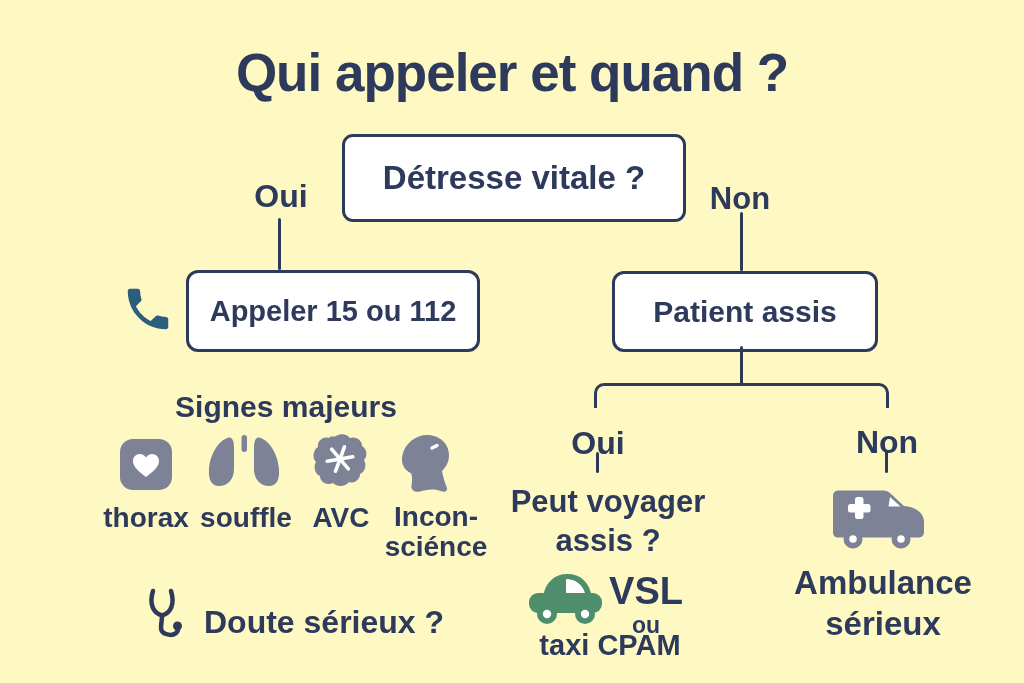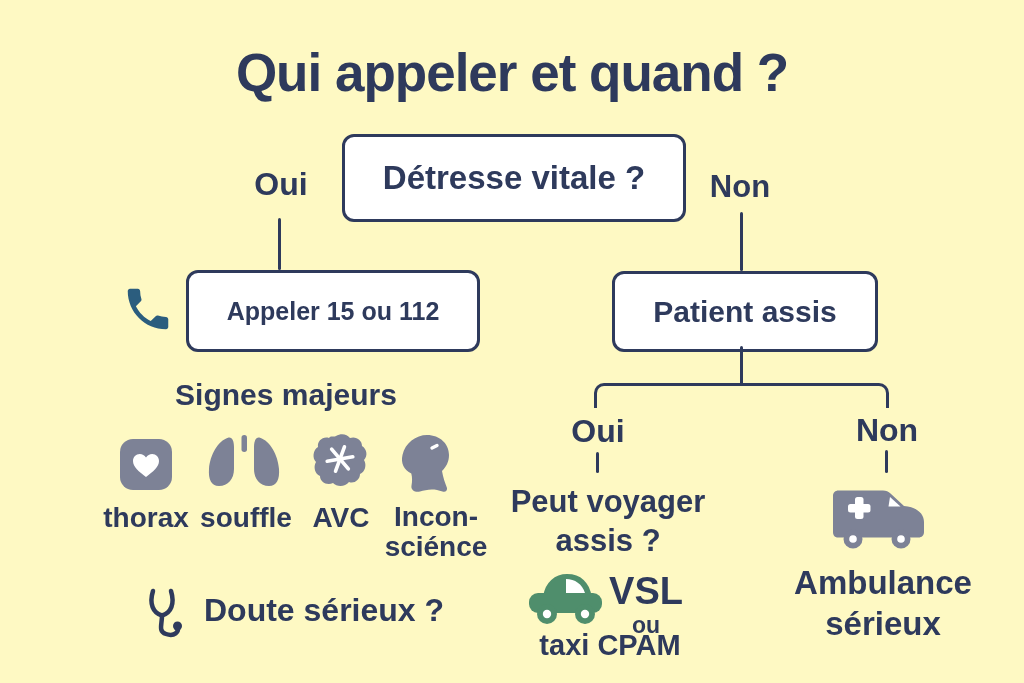--- a/index.html
+++ b/index.html
@@ -11,47 +11,47 @@
   .center{text-align:center;}
   .box{
     position:absolute;border:3.5px solid #2e3a5c;border-radius:12px;background:#ffffff;
     display:flex;align-items:center;justify-content:center;font-weight:700;
   }
   .vline{position:absolute;width:3px;background:#2e3a5c;border-radius:2px;}
   .bracket{
     position:absolute;border:3px solid #2e3a5c;border-bottom:none;
     border-radius:10px 10px 0 0;background:transparent;
   }
-  .lbl{position:absolute;font-weight:700;}
+  .lbl{position:absolute;font-weight:700;margin-top:12px;}
   .two-line span{display:block;}
 </style>
 </head>
 <body>
 
 <div id="canvas">
 
   <div class="abs center" style="left:197px;top:42px;width:630px;font-size:53px;font-weight:700;letter-spacing:-1px;">Qui appeler et quand ?</div>
 
-  <div class="box" style="left:342px;top:134px;width:338px;height:82px;font-size:33px;">
+  <div class="box" style="left:342px;top:134px;width:338px;height:82px;font-size:33px;border-radius:11px;">
     <span>Détresse vitale ?</span>
   </div>
 
   <div class="lbl center" style="left:248px;top:166px;width:66px;font-size:32px;">Oui</div>
   <div class="lbl center" style="left:704px;top:169px;width:72px;font-size:31px;">Non</div>
 
   <div class="vline" style="left:278px;top:218px;height:52px;"></div>
   <div class="vline" style="left:740px;top:212px;height:59px;"></div>
 
   <span class="abs" style="left:121px;top:282px;width:54px;height:54px;">
     <svg width="54" height="54" viewBox="0 0 24 24">
       <path fill="#2b5d7e" d="M6.62 10.79c1.44 2.83 3.76 5.14 6.59 6.59l2.2-2.2c.27-.27.67-.36 1.02-.24 1.12.37 2.33.57 3.57.57.55 0 1 .45 1 1V20c0 .55-.45 1-1 1-9.39 0-17-7.61-17-17 0-.55.45-1 1-1h3.5c.55 0 1 .45 1 1 0 1.25.2 2.45.57 3.57.11.35.03.74-.25 1.02l-2.2 2.2z"></path>
     </svg>
   </span>
 
-  <div class="box" style="left:186px;top:270px;width:288px;height:76px;font-size:25px;">
+  <div class="box" style="left:186px;top:270px;width:288px;height:76px;font-size:29px;">
     <span>Appeler 15 ou 112</span>
   </div>
 
   <div class="lbl center" style="left:168px;top:378px;width:236px;font-size:30px;">Signes majeurs</div>
 
   <span class="abs" style="left:119px;top:437px;">
     <svg width="54" height="54" viewBox="0 0 54 54">
       <rect x="1" y="2" width="52" height="51" rx="13" fill="#7d8296"></rect>
       <path d="M27 40c-7-5.4-13-9.8-13-16 0-4 3-7 6.8-7 2.5 0 4.8 1.4 6.2 3.6 1.4-2.2 3.7-3.6 6.2-3.6 3.8 0 6.8 3 6.8 7 0 6.2-6 10.6-13 16z" fill="#ffffff"></path>
     </svg>

